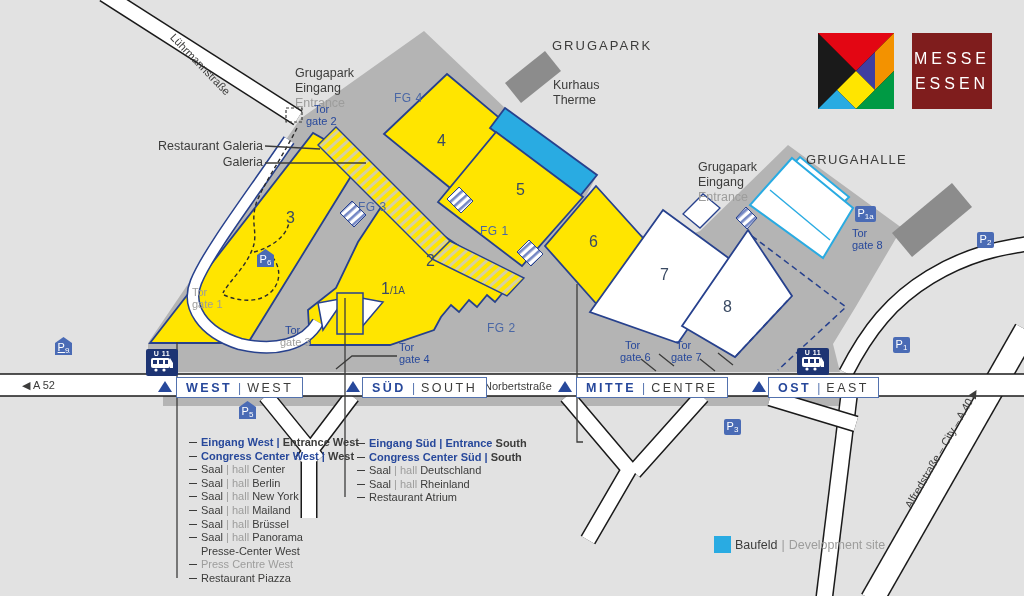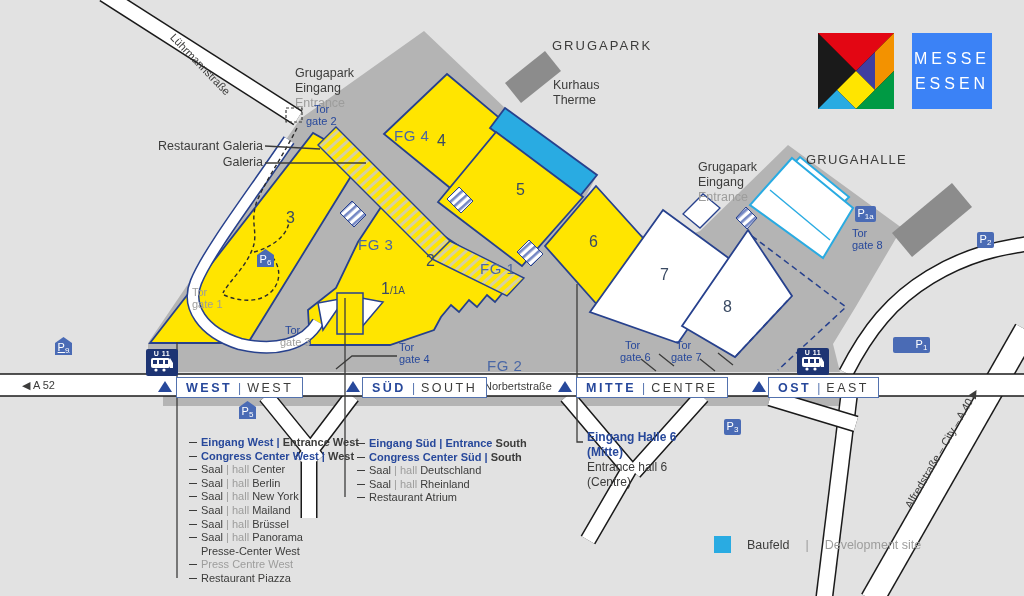--- a/index.html
+++ b/index.html
@@ -14,21 +14,21 @@
   .sz12{font-size:12.5px;}
   .sz11{font-size:11px;}
   .ls2{letter-spacing:2px;}
   .ls1{letter-spacing:1.2px;}
   .rot-luehr{transform:rotate(46deg);transform-origin:center;}
   .rot-alfred{transform:rotate(-60deg);transform-origin:center;}
   
   .hallnum{position:absolute;font-size:16px;color:#3A4A63;}
   .hallnum .suf{font-size:10px;}
   
-  .fg{position:absolute;font-size:15px;color:#4A67A5;letter-spacing:.5px;margin-top:36px;}
+  .fg{position:absolute;font-size:12px;color:#4A67A5;letter-spacing:.5px;}
   
   .gate{position:absolute;font-size:11px;line-height:11.5px;}
   .gate .l1{display:block;}
   
   .pbadge{position:absolute;width:17px;height:18px;background:#4A6BB5;color:#fff;
           font-size:11px;text-align:center;line-height:17px;}
   .pbadge.pent{clip-path:polygon(50% 0,100% 33%,100% 100%,0 100%,0 33%);line-height:21px;}
   .pbadge.sq{border-radius:2px;height:16px;line-height:15px;}
   .pbadge sub{font-size:8px;vertical-align:-2px;}
   
@@ -49,24 +49,24 @@
               vertical-align:3px;margin-right:4px;}
   .lrow .tick.none{visibility:hidden;}
   .lrow.b{font-weight:bold;}
   .c-blue{color:#27489B;}
   .c-dark{color:#3C3C3B;}
   .c-gray{color:#9D9D9C;}
   
   .mitteblk{position:absolute;font-size:12px;line-height:15px;}
   .mitteblk .blue{font-weight:bold;}
   
-  .legend{position:absolute;display:flex;align-items:center;gap:16px;font-size:12.5px;}
+  .legend{position:absolute;display:flex;align-items:center;gap:4px;font-size:12.5px;}
   .legend .swatch{width:17px;height:17px;background:#29ABE2;display:inline-block;}
   
-  .brandbox{position:absolute;width:80px;height:76px;background:#3b82f6;color:#fff;
+  .brandbox{position:absolute;width:80px;height:76px;background:#7f1d1d;color:#fff;
             display:flex;flex-direction:column;justify-content:center;align-items:center;}
   .brandbox span{font-size:16px;letter-spacing:4px;line-height:25px;}
   .tangram{position:absolute;}
 </style>
 </head>
 <body>
 <div id="stage">
 
 <svg id="mapsvg" width="1024" height="596" viewBox="0 0 1024 596">
   <defs>
@@ -269,21 +269,21 @@
   <span class="l1 blue" style="margin-left:5px">Tor</span><span class="blue">gate 7</span>
 </div>
 <div class="gate" style="left:852px;top:228px;">
   <span class="l1 blue">Tor</span><span class="blue">gate 8</span>
 </div>
 
 <div class="pbadge pent" style="left:55px;top:337px;text-decoration:underline;"><span>P</span><sub>9</sub></div>
 <div class="pbadge pent" style="left:257px;top:249px;"><span>P</span><sub>6</sub></div>
 <div class="pbadge pent" style="left:239px;top:401px;"><span>P</span><sub>5</sub></div>
 <div class="pbadge sq" style="left:724px;top:419px;"><span>P</span><sub>3</sub></div>
-<div class="pbadge sq" style="left:893px;top:337px;padding-left:20px;"><span>P</span><sub>1</sub></div>
+<div class="pbadge sq" style="left:893px;top:337px;"><span>P</span><sub>1</sub></div>
 <div class="pbadge sq" style="left:855px;top:206px;width:21px;"><span>P</span><sub>1a</sub></div>
 <div class="pbadge sq" style="left:977px;top:232px;"><span>P</span><sub>2</sub></div>
 
 <div class="u11" style="left:146px;top:349px;">
   <div class="u11t">U 11</div>
   <svg width="24" height="14" viewBox="0 0 24 14">
     <rect x="1" y="0" width="19" height="10" rx="2" fill="#fff"></rect>
     <rect x="3" y="2" width="4" height="4" fill="#1D3473"></rect>
     <rect x="9" y="2" width="4" height="4" fill="#1D3473"></rect>
     <rect x="15" y="2" width="3" height="4" fill="#1D3473"></rect>
@@ -319,26 +319,20 @@
       <div class="lrow"><span class="tick"></span><span class="c-dark">Restaurant Piazza</span></div>
     </div>
 <div class="list" style="left:357px;top:437px;">
       <div class="lrow b"><span class="tick"></span><span class="c-blue">Eingang Süd | Entrance </span><span class="c-dark">South</span></div>
       <div class="lrow b"><span class="tick"></span><span class="c-blue">Congress Center Süd | </span><span class="c-dark">South</span></div>
       <div class="lrow"><span class="tick"></span><span class="c-dark">Saal </span><span class="c-gray">| hall </span><span class="c-dark">Deutschland</span></div>
       <div class="lrow"><span class="tick"></span><span class="c-dark">Saal </span><span class="c-gray">| hall </span><span class="c-dark">Rheinland</span></div>
       <div class="lrow"><span class="tick"></span><span class="c-dark">Restaurant Atrium</span></div>
     </div>
 
-<div class="mitteblk" style="left:587px;top:430px;">
-  <div class="blue">Eingang Halle 6</div>
-  <div class="blue">(Mitte)</div>
-  <div class="dark">Entrance hall 6</div>
-  <div class="dark">(Centre)</div>
-</div>
 
 <div class="legend" style="left:714px;top:536px;">
   <span class="swatch"></span>
   <span class="dark">Baufeld</span>
   <span class="gray">|</span>
   <span class="gray">Development site</span>
 </div>
 
 </div>
 

